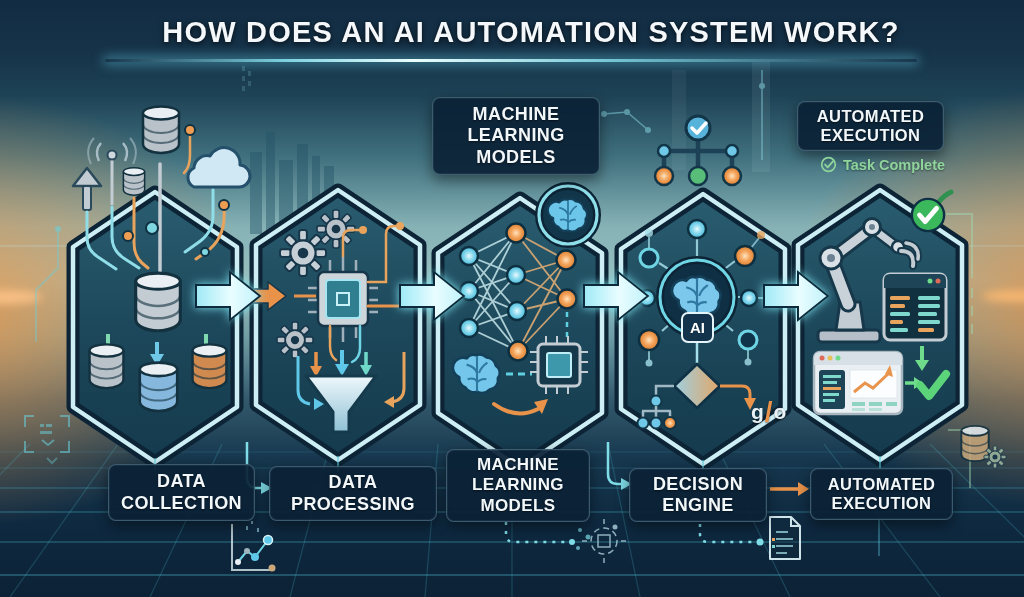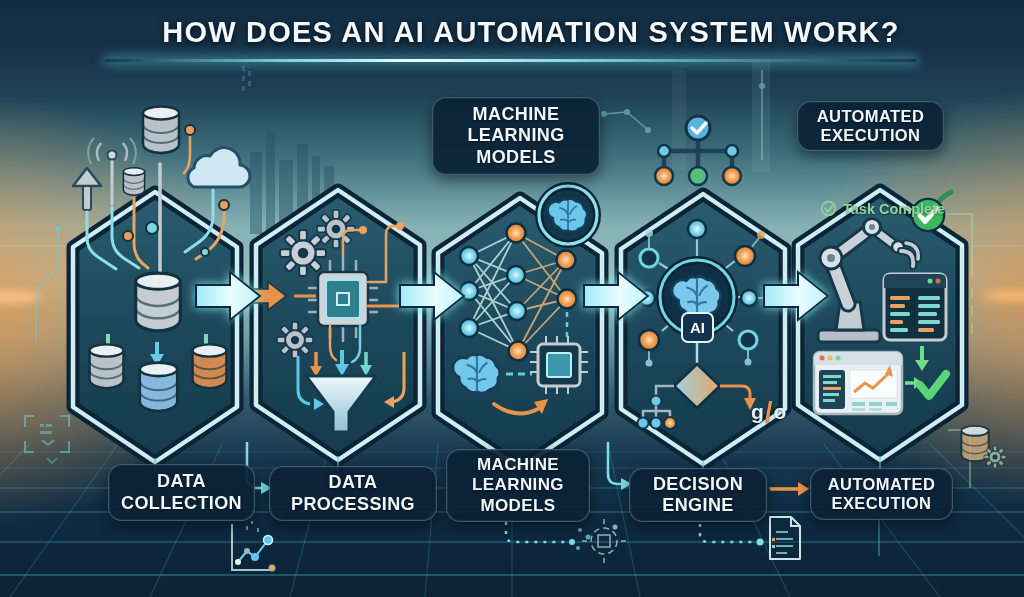--- a/index.html
+++ b/index.html
@@ -20,28 +20,28 @@
     padding-left:38px;
   }
   .divider{
     position:absolute; top:59px; left:105px; width:812px; height:3px; border-radius:2px;
     background:linear-gradient(90deg, rgba(130,230,245,0) 0%, rgba(140,235,248,.85) 22%, #eafeff 38%, rgba(140,235,248,.8) 62%, rgba(130,230,245,0) 100%);
     box-shadow:0 0 12px 2px rgba(110,220,240,.55);
   }
   .panel{
     position:absolute; display:flex; align-items:center; justify-content:flex-end; text-align:center;
     background:rgba(11,33,54,.93);
-    border:1.5px solid rgba(150,195,220,.35); border-radius:14px;
+    border:1.5px solid rgba(150,195,220,.35); border-radius:8px;
     color:#f2f7fa; font-weight:bold; letter-spacing:.4px; line-height:1.18;
     box-shadow:0 5px 14px rgba(0,0,0,.45), inset 0 0 0 1px rgba(255,255,255,.05);
     text-shadow:0 1px 2px rgba(0,0,0,.55);
   }
   .task{
     position:absolute; left:820px; top:156px; display:flex; align-items:center; gap:6px;
-    color:#8fd49b; font-size:14.5px; font-weight:bold; text-shadow:0 1px 2px rgba(0,0,0,.45);margin-top:44px;
+    color:#8fd49b; font-size:14.5px; font-weight:bold; text-shadow:0 1px 2px rgba(0,0,0,.45);
   }
   .ai-chip{
     position:absolute; left:681px; top:281px; width:33px; height:31px;
     background:#12334b; border:2px solid #e4f4f8; border-radius:7px;
     display:flex; align-items:center; justify-content:center;
     color:#ffffff; font-size:15px; font-weight:bold;margin-top:31px;
   }
   .go-label{
     position:absolute; left:751px; top:396px; display:flex; align-items:center;
     font-weight:bold; text-shadow:0 1px 2px rgba(0,0,0,.5);

